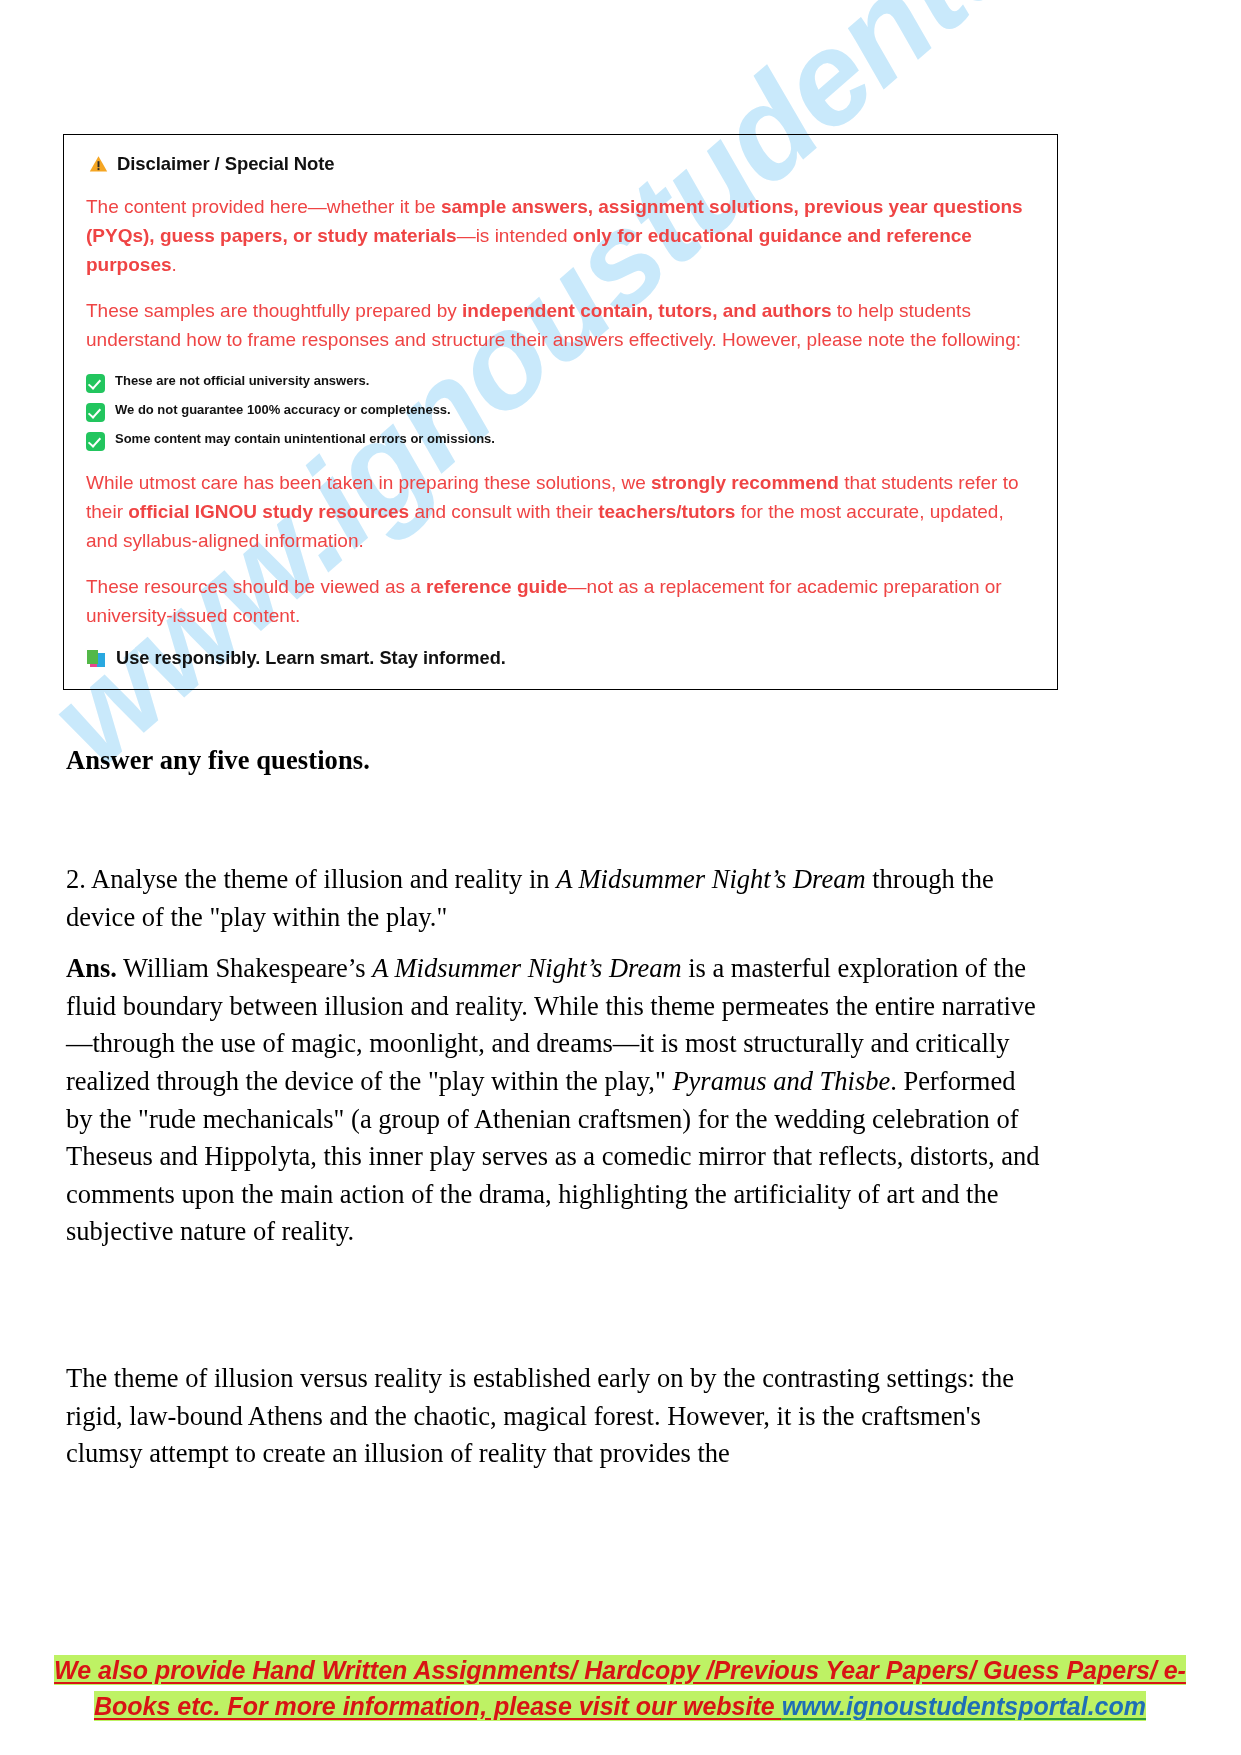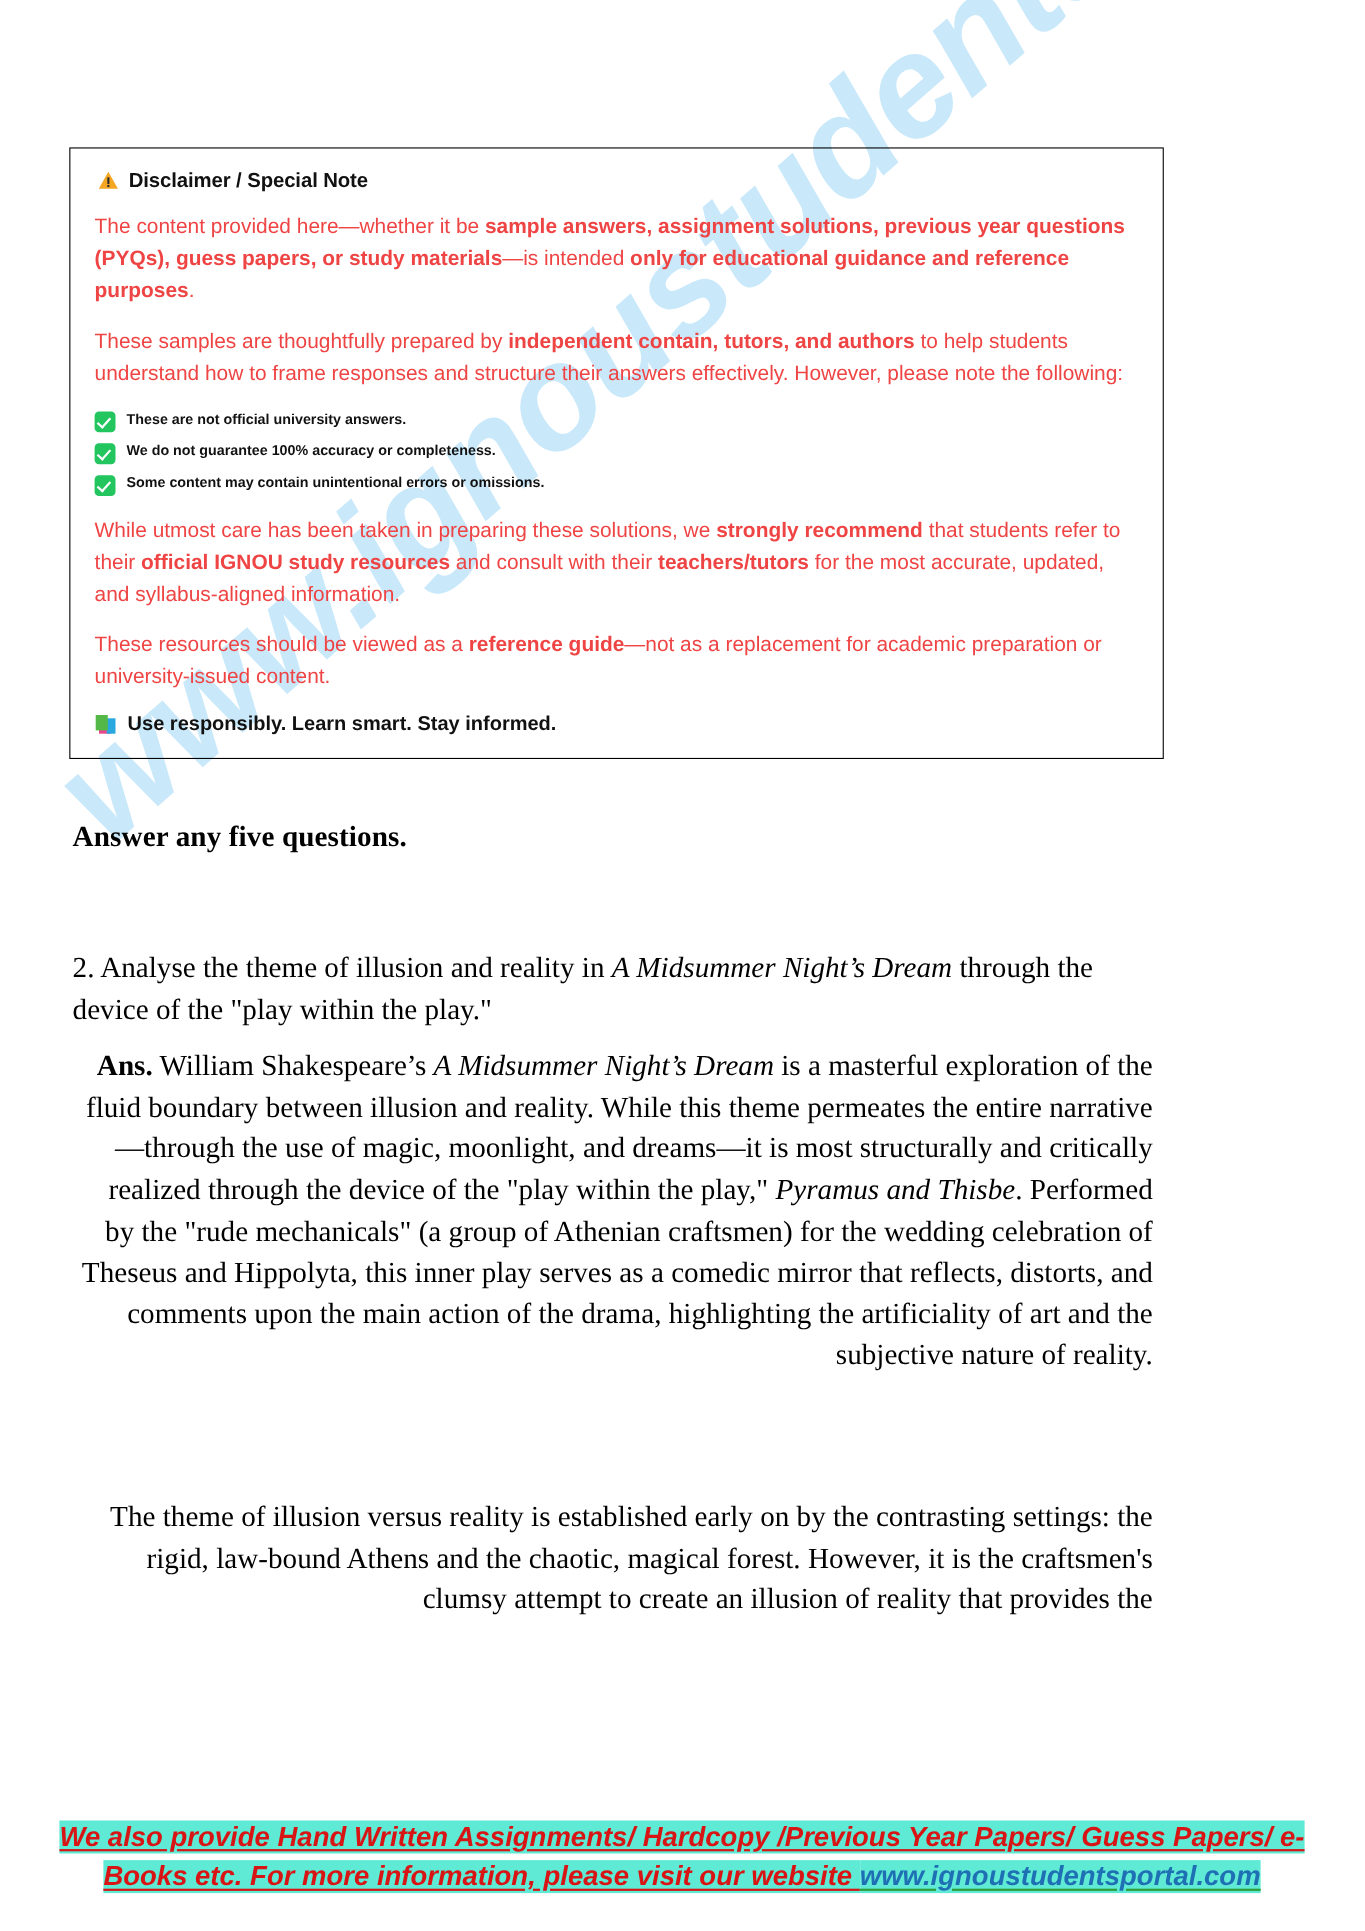--- a/index.html
+++ b/index.html
@@ -163,42 +163,42 @@
   }
   #question-heading i { font-style: italic; }
 
   .body-para {
     position: absolute;
     left: 66px;
     width: 982px;
     font-size: 26.5px;
     line-height: 1.42;
     color: #000000;
-    text-align: right;
+    text-align: left;
   }
   .body-para b { font-weight: 700; }
   .body-para i { font-style: italic; }
   #answer-para-1 { top: 950px; }
   #answer-para-2 { top: 1360px; }
 
   
   #footer-banner {
     position: absolute;
     left: 34px;
     top: 1652px;
     width: 1172px;
     text-align: center;
     font-family: "Liberation Sans", sans-serif;
     font-style: italic;
     font-weight: 700;
     font-size: 25px;
     line-height: 1.45;
   }
   #footer-banner .hl {
-    background: #5eead4;
+    background: #bef264;
     color: #d81414;
     text-decoration: underline;
     text-decoration-color: #d81414;
     text-underline-offset: 3px;
     box-decoration-break: clone;
     -webkit-box-decoration-break: clone;
     padding: 1px 0;
   }
   #footer-banner .site {
     color: #1f6fb5;

